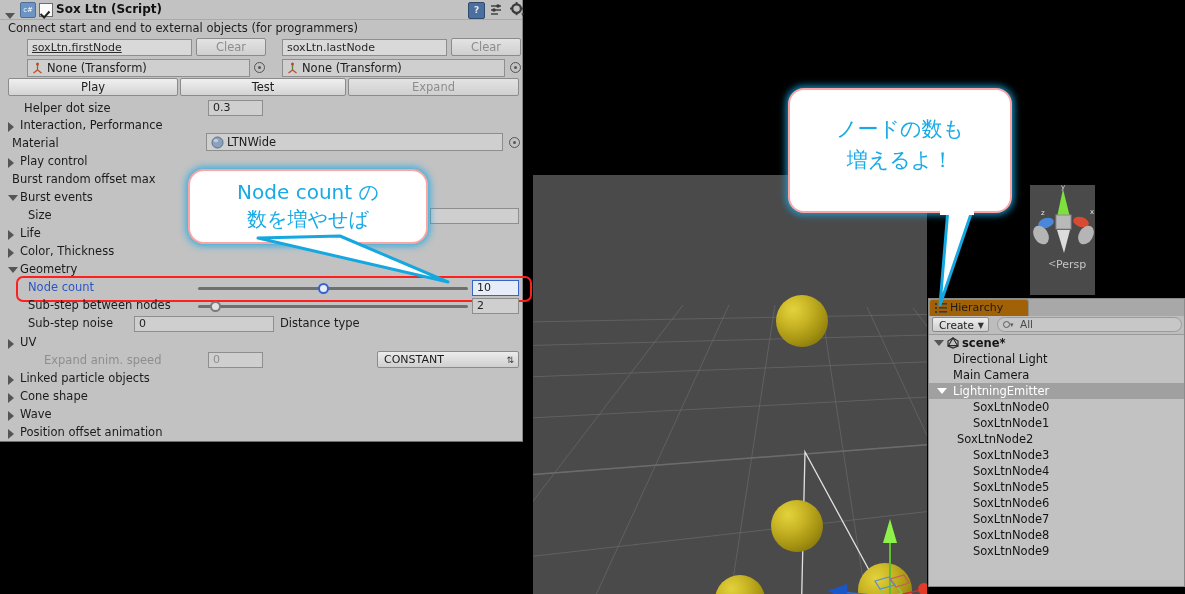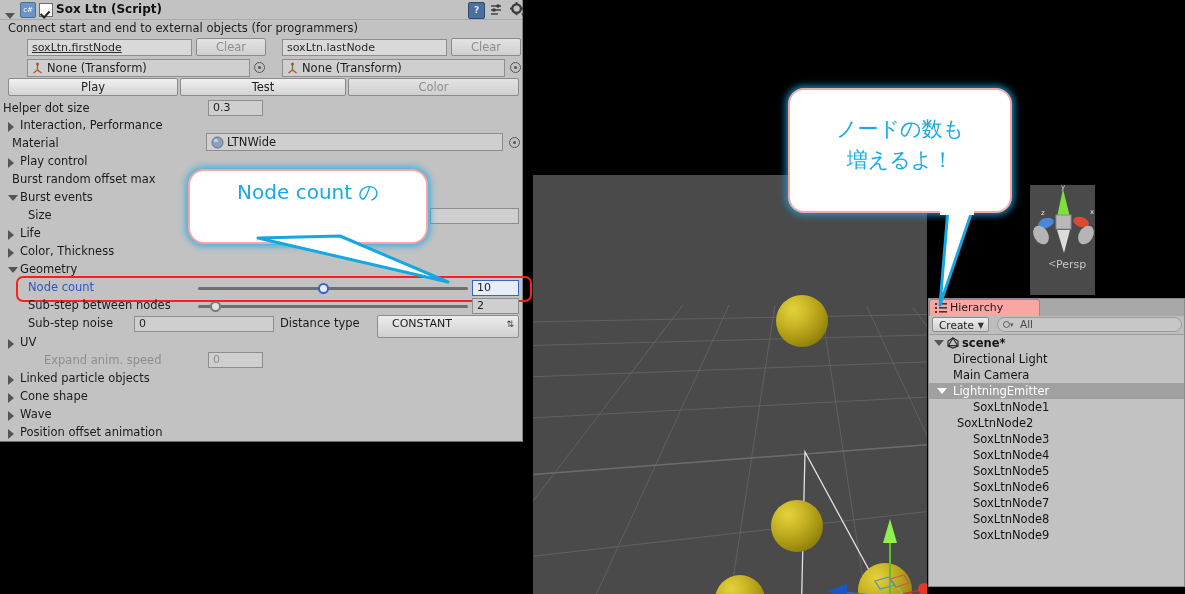--- a/index.html
+++ b/index.html
@@ -52,39 +52,39 @@
 
   
   .slider{position:absolute;height:16px;}
   .slider .track{position:absolute;left:0;right:0;top:7px;height:3px;background:#6f6f6f;border-radius:2px;}
   .slider .knob{position:absolute;top:3px;width:11px;height:11px;border-radius:50%;box-sizing:border-box;}
   .knob.blue{background:#e8edf7;border:2px solid #3a63c8;}
   .knob.grey{background:#e2e2e2;border:2px solid #7b7b7b;}
 
   .redbox{position:absolute;border:2px solid #ff1f1f;border-radius:7px;box-sizing:border-box;pointer-events:none;}
 
-  .popupfield{position:absolute;box-sizing:border-box;height:23px;background:linear-gradient(#ececec,#cfcfcf);
-              border:1px solid #8b8b8b;border-radius:2px;font-size:11px;color:#1b1b1b;line-height:15px;padding-left:14px;}
+  .popupfield{position:absolute;box-sizing:border-box;height:17px;background:linear-gradient(#ececec,#cfcfcf);
+              border:1px solid #8b8b8b;border-radius:2px;font-size:11px;color:#1b1b1b;line-height:15px;padding-left:6px;margin-top:36px;}
   .popupfield .arr{position:absolute;right:4px;top:1px;font-size:9px;color:#3a3a3a;line-height:14px;}
 
   .dimlbl{color:#8e8e8e;}
   .bluelbl{color:#2b57c4;}
 
   
   #scene{position:absolute;left:533px;top:175px;width:394px;height:419px;background:#4a4a4a;overflow:hidden;}
   #sceneGrid{position:absolute;left:0;top:0;width:394px;height:419px;}
   .sphere{position:absolute;border-radius:50%;
           background:radial-gradient(circle at 33% 28%, #e3d23c 0%, #cdb927 28%, #a59312 62%, #6d6109 100%);}
   #gizmoPane{position:absolute;left:1030px;top:185px;width:65px;height:110px;background:#4a4a4a;}
 
   
   #hier{position:absolute;left:928px;top:298px;width:257px;height:289px;background:#c2c2c2;
         border:1px solid #8a8a8a;box-sizing:border-box;}
   .tabbar{position:relative;height:17px;background:#a8a8a8;}
-  .tab{position:absolute;left:0;top:0;width:111px;height:17px;background:#fca5a5;border-top-left-radius:3px;
+  .tab{position:absolute;left:0;top:0;width:100px;height:17px;background:#a16207;border-top-left-radius:3px;
        border-top-right-radius:3px;border:1px solid #8e8e8e;border-bottom:none;box-sizing:border-box;
        font-size:11px;color:#1b1b1b;line-height:15px;padding-left:20px;}
   .toolrow{position:relative;height:18px;background:#bdbdbd;border-bottom:1px solid #9a9a9a;}
   .createbtn{position:absolute;left:3px;top:1px;height:15px;padding:0 14px 0 6px;
              background:linear-gradient(#eee,#cfcfcf);border:1px solid #8b8b8b;border-radius:2px;
              font-size:10.5px;color:#1b1b1b;line-height:14px;box-sizing:border-box;}
   .createbtn .arr{position:absolute;right:4px;top:0;font-size:8px;line-height:15px;color:#333;}
   .searchbox{position:absolute;left:68px;top:1px;right:2px;height:15px;background:#c7c7c7;
              border:1px solid #9b9b9b;border-radius:8px;box-sizing:border-box;font-size:10.5px;
              color:#4a4a4a;line-height:13px;padding-left:22px;}
@@ -173,24 +173,24 @@
           <path d="M6.5 8 L10.5 11" stroke="#c04a28" stroke-width="1.3"></path>
           <circle cx="6.5" cy="2" r="1.5" fill="#c9452a"></circle>
         </svg>
       </span>
       <span>None (Transform)</span>
     </div>
     <span class="picker" style="left:510px;top:62px;"></span>
 
     <div class="ubtn" style="left:8px;top:78px;width:170px;">Play</div>
     <div class="ubtn" style="left:180px;top:78px;width:166px;">Test</div>
-    <div class="ubtn dis" style="left:348px;top:78px;width:171px;">Color</div>
+    <div class="ubtn dis" style="left:348px;top:78px;width:171px;">Expand</div>
 
     <div class="prow" style="top:100px;">
-      <span class="lbl" style="left:3px;">Helper dot size</span>
+      <span class="lbl" style="left:24px;">Helper dot size</span>
     </div>
     <div class="numfield" style="left:208px;top:100px;width:55px;">0.3</div>
 
     <div class="prow" style="top:117px;">
       <span class="tri foldout-tri tri-right"></span>
       <span class="lbl" style="left:20px;">Interaction, Performance</span>
     </div>
 
     <div class="prow" style="top:135px;">
       <span class="lbl" style="left:12px;">Material</span>
@@ -417,20 +417,23 @@
           <span style="position: absolute; left: 24px;">Directional Light</span>
         </div>
         <div class="hrow">
           <span style="position: absolute; left: 24px;">Main Camera</span>
         </div>
         <div class="hrow sel">
           <span class="htri foldout-tri tri-down" style="left: 8px; border-top-color: rgb(255, 255, 255);"></span>
           <span style="position: absolute; left: 24px;">LightningEmitter</span>
         </div>
         <div class="hrow">
+          <span style="position: absolute; left: 44px;">SoxLtnNode0</span>
+        </div>
+        <div class="hrow">
           <span style="position: absolute; left: 44px;">SoxLtnNode1</span>
         </div>
         <div class="hrow">
           <span style="position: absolute; left: 28px;">SoxLtnNode2</span>
         </div>
         <div class="hrow">
           <span style="position: absolute; left: 44px;">SoxLtnNode3</span>
         </div>
         <div class="hrow">
           <span style="position: absolute; left: 44px;">SoxLtnNode4</span>
@@ -448,20 +451,21 @@
           <span style="position: absolute; left: 44px;">SoxLtnNode8</span>
         </div>
         <div class="hrow">
           <span style="position: absolute; left: 44px;">SoxLtnNode9</span>
         </div>
       </div>
   </div>
 
   <div class="bubble" style="left:188px;top:169px;width:240px;height:75px;">
     <div class="btxt" style="margin-top:8px;">Node count の</div>
+    <div class="btxt">数を増やせば</div>
   </div>
   <svg style="position:absolute;left:230px;top:232px;width:240px;height:56px;pointer-events:none;">
     <polygon points="28,6 110,4 218,50" fill="#fff" stroke="#15a8e0" stroke-width="3" stroke-linejoin="round"></polygon>
   </svg>
 
   <div class="bubble bubble2" style="left:788px;top:88px;width:224px;height:125px;">
     <div class="btxt" style="margin-top:24px;">ノードの数も</div>
     <div class="btxt">増えるよ！</div>
   </div>
   <svg style="position:absolute;left:900px;top:205px;width:80px;height:110px;pointer-events:none;">

